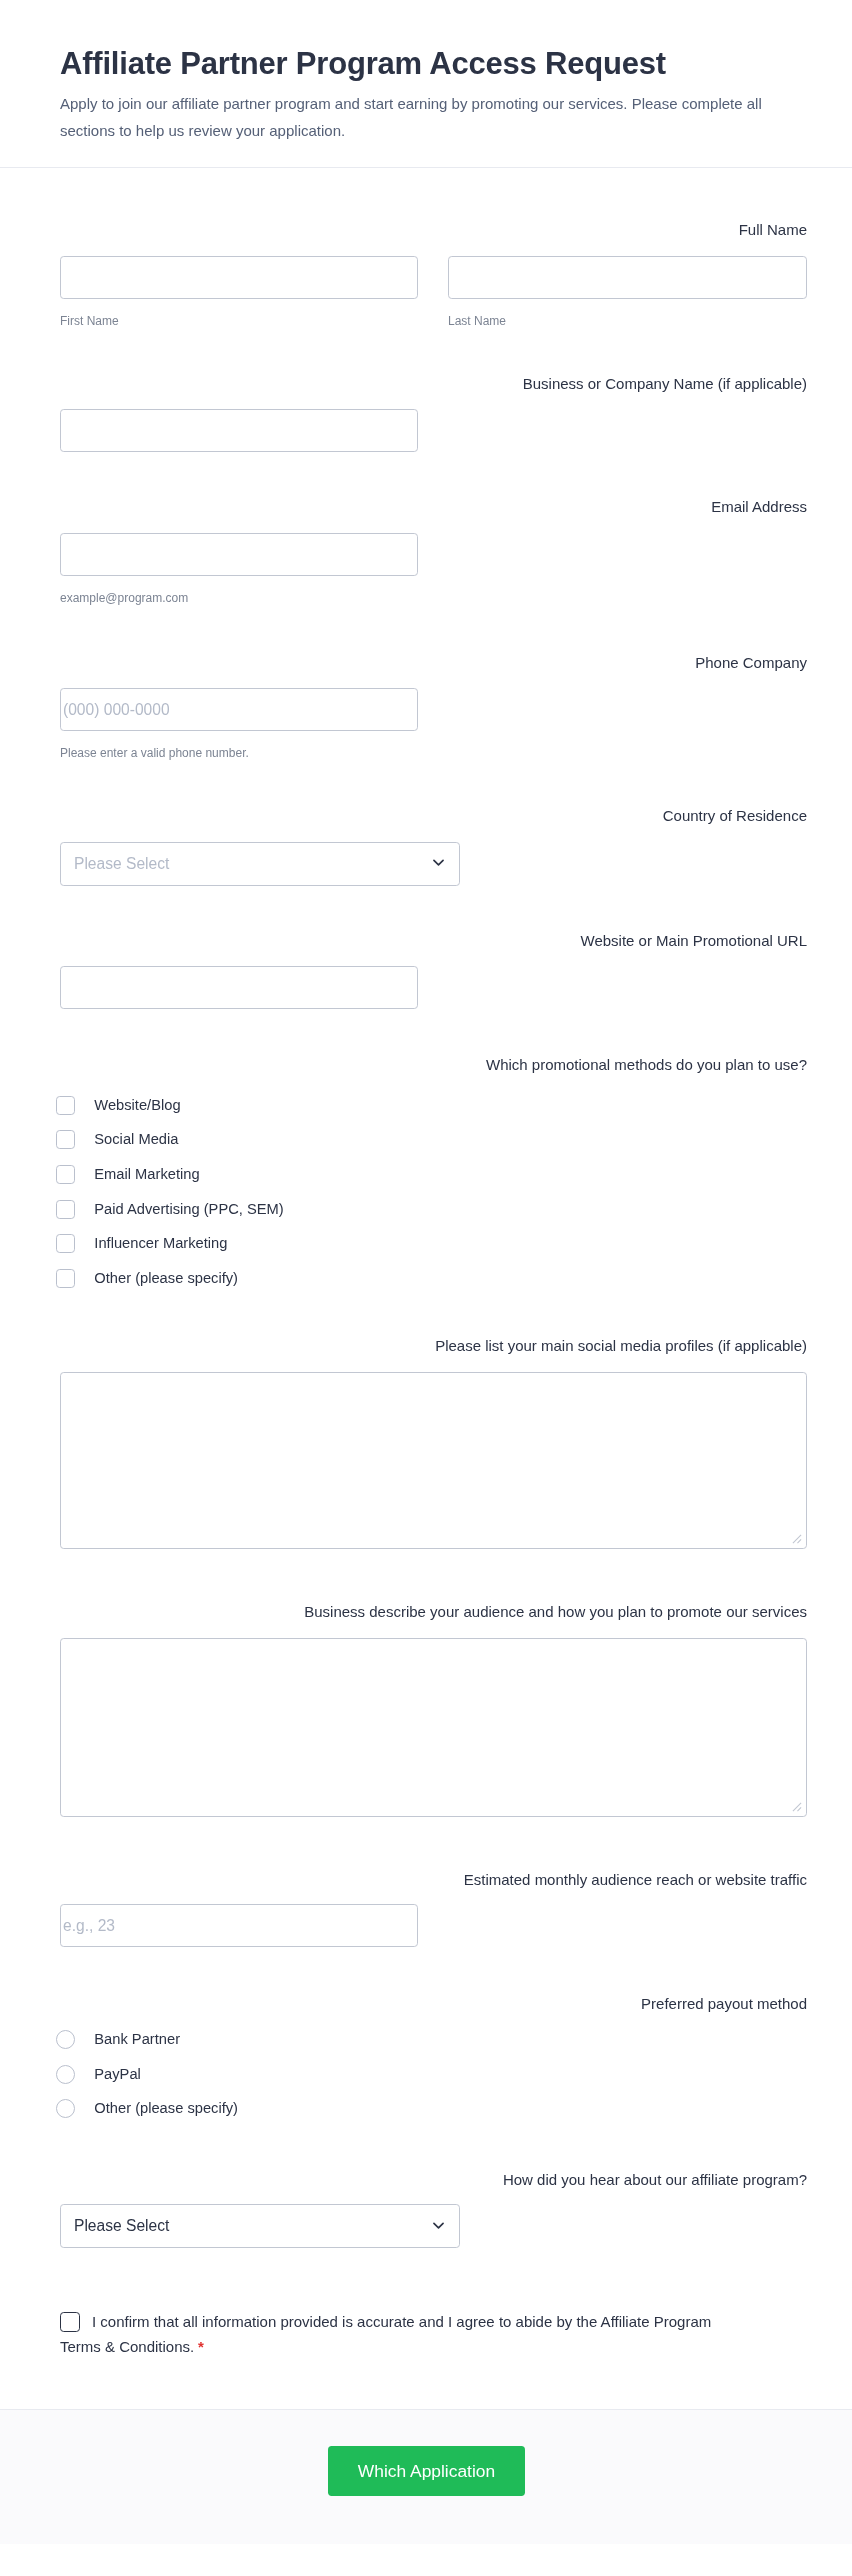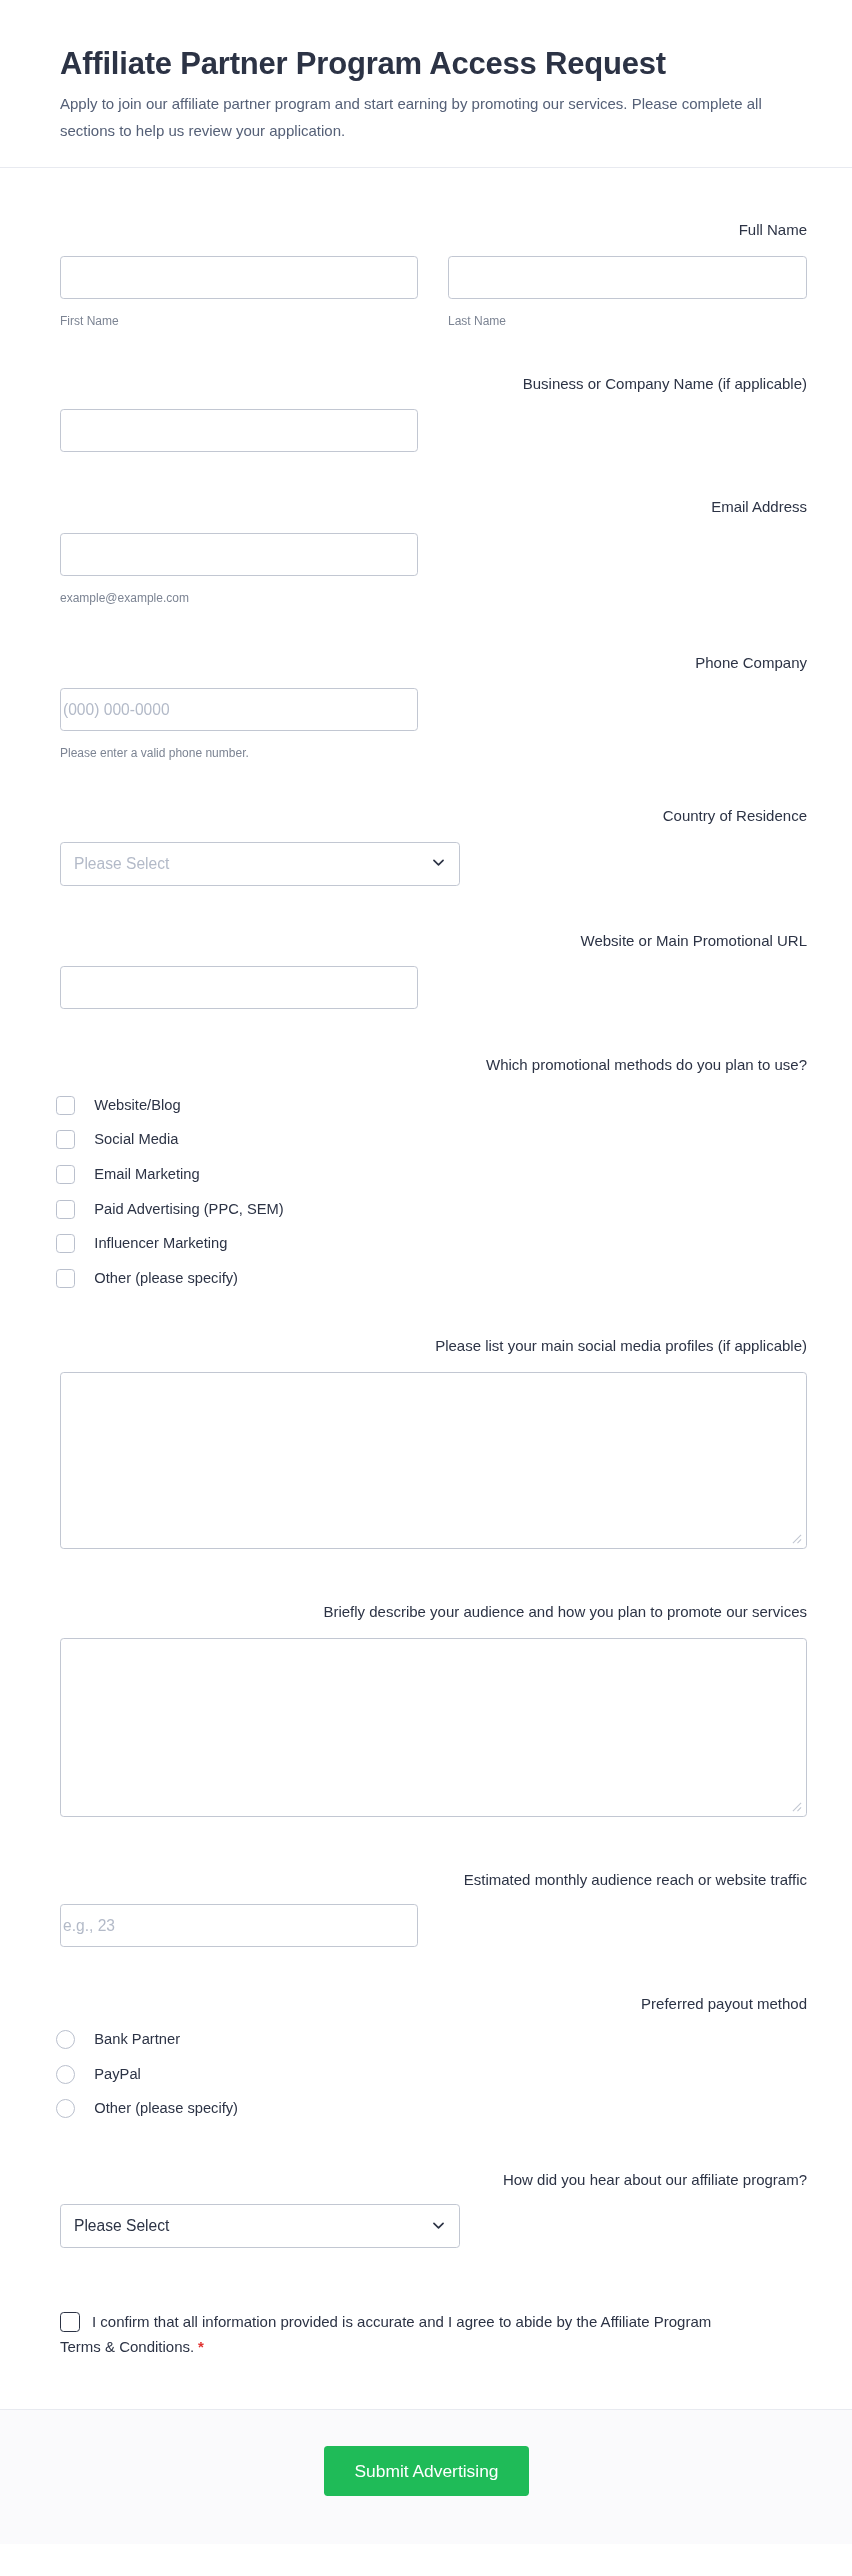--- a/index.html
+++ b/index.html
@@ -121,21 +121,21 @@
     </div>
 
     <div class="field">
       <div class="field-label">Business or Company Name (if applicable)</div>
       <input class="text-input" type="text" style="">
     </div>
 
     <div class="field">
       <div class="field-label">Email Address</div>
       <input class="text-input" type="text" style="">
-      <div class="sub-label">example@example.com</div>
+      <div class="sub-label">example@program.com</div>
     </div>
 
     <div class="field mt52">
       <div class="field-label">Phone Company</div>
       <input class="text-input" type="text" placeholder="(000) 000-0000" style="">
       <div class="sub-label">Please enter a valid phone number.</div>
     </div>
 
     <div class="field">
       <div class="field-label">Country of Residence</div>
@@ -186,21 +186,21 @@
       <div class="field-label">Please list your main social media profiles (if applicable)</div>
       <div class="textarea-wrap">
         <textarea class="big-textarea h193" style=""></textarea>
         <svg class="resize-handle" width="10" height="10" viewBox="0 0 11 11">
           <path d="M10 1 L1 10 M10 6 L6 10" stroke="#c2c7d2" stroke-width="1.2" fill="none"></path>
         </svg>
       </div>
     </div>
 
     <div class="field mt59">
-      <div class="field-label">Briefly describe your audience and how you plan to promote our services</div>
+      <div class="field-label">Business describe your audience and how you plan to promote our services</div>
       <div class="textarea-wrap tight">
         <textarea class="big-textarea h195" style=""></textarea>
         <svg class="resize-handle" width="10" height="10" viewBox="0 0 11 11">
           <path d="M10 1 L1 10 M10 6 L6 10" stroke="#c2c7d2" stroke-width="1.2" fill="none"></path>
         </svg>
       </div>
     </div>
 
     <div class="field mt59">
       <div class="field-label" style="margin-bottom:14.7px">Estimated monthly audience reach or website traffic</div>
@@ -238,15 +238,15 @@
     <div class="field mt66">
       <label class="consent">
         <span class="consent-box"></span><span>I confirm that all information provided is accurate and I agree to abide by the Affiliate Program Terms &amp; Conditions.</span><span class="req-star">*</span>
       </label>
     </div>
 
   </div>
 </div>
 
 <div class="form-footer">
-  <button class="submit-btn">Submit Advertising</button>
+  <button class="submit-btn">Which Application</button>
 </div>
 
 
 </body></html>

